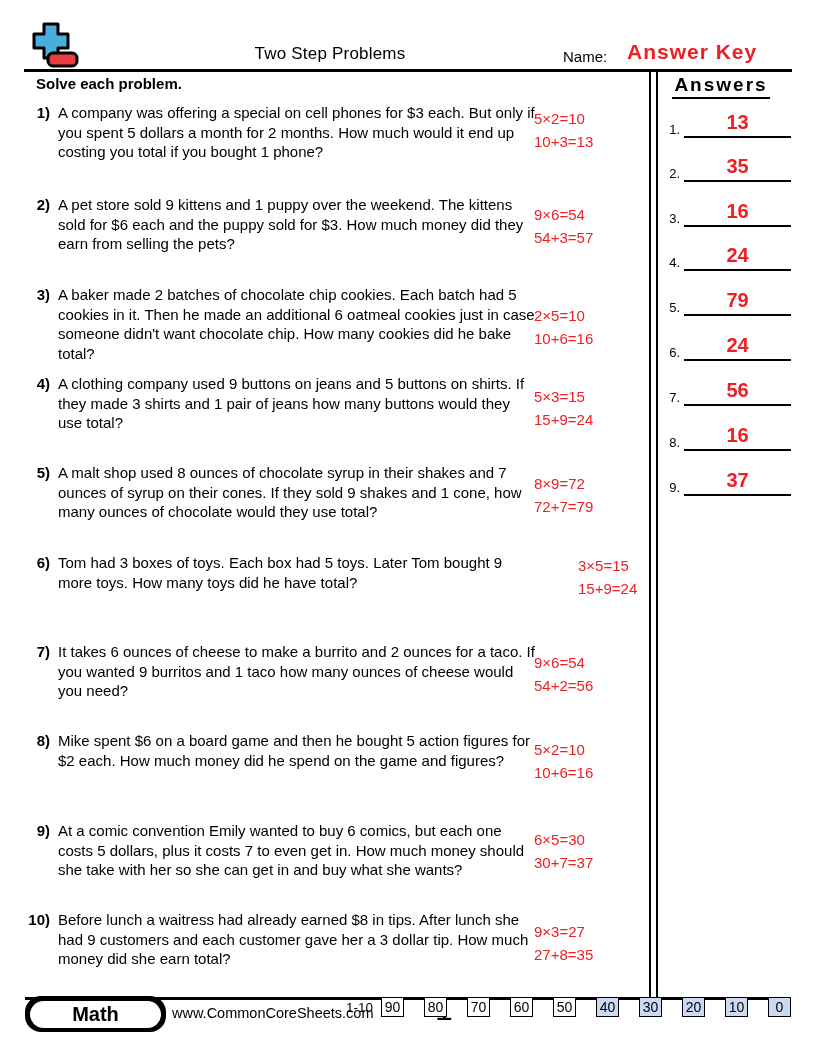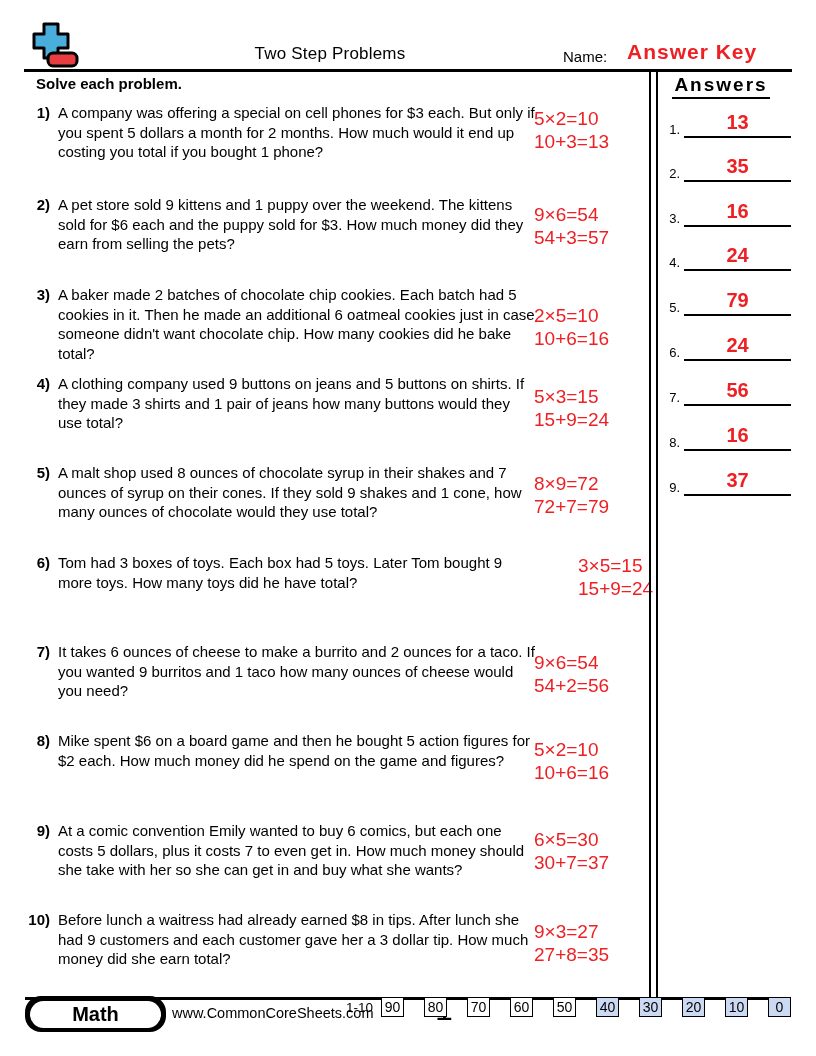--- a/index.html
+++ b/index.html
@@ -15,21 +15,21 @@
               letter-spacing:1px;color:var(--accent-red);}
   .header-line{position:absolute;left:24px;top:69px;width:768px;height:3px;background:#000;}
   .instructions{position:absolute;left:24px;top:75px;font-size:15px;font-weight:bold;margin-left:12px;}
 
   
   .problems-list{position:absolute;left:24px;top:0;width:626px;}
   .problem{position:absolute;left:0;width:626px;}
   .pnum{position:absolute;left:0;top:0;width:26px;text-align:right;
         font-size:15px;font-weight:bold;line-height:19.5px;}
   .ptext{position:absolute;left:34px;top:0;width:478px;font-size:15px;line-height:19.5px;}
-  .pwork{position:absolute;left:510px;width:112px;font-size:19px;line-height:23px;
+  .pwork{position:absolute;left:510px;width:112px;font-size:15px;line-height:23px;
          color:var(--accent-red);}
 
   
   .divider{position:absolute;left:649px;top:72px;width:5px;height:925px;
            border-left:2px solid #000;border-right:2px solid #000;}
 
   
   .answers-panel{position:absolute;left:650px;top:70px;width:142px;height:927px;}
   .answers-title{margin:4px auto 0;width:fit-content;font-size:19px;font-weight:bold;
                  letter-spacing:2px;border-bottom:2.5px solid #000;padding:0 2px 1px;}

